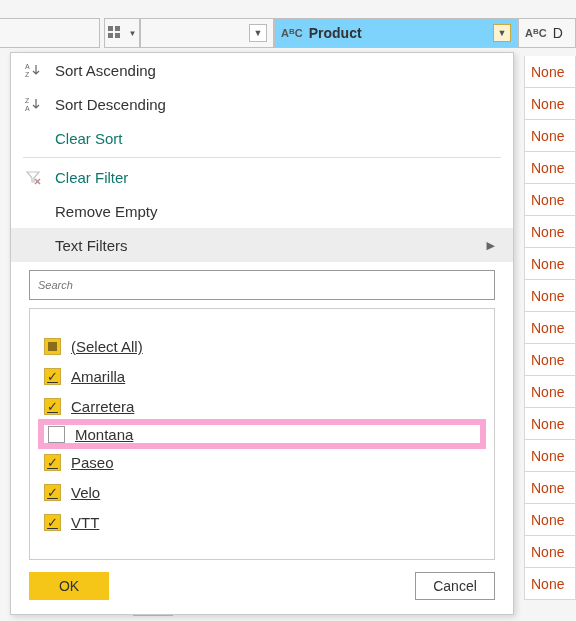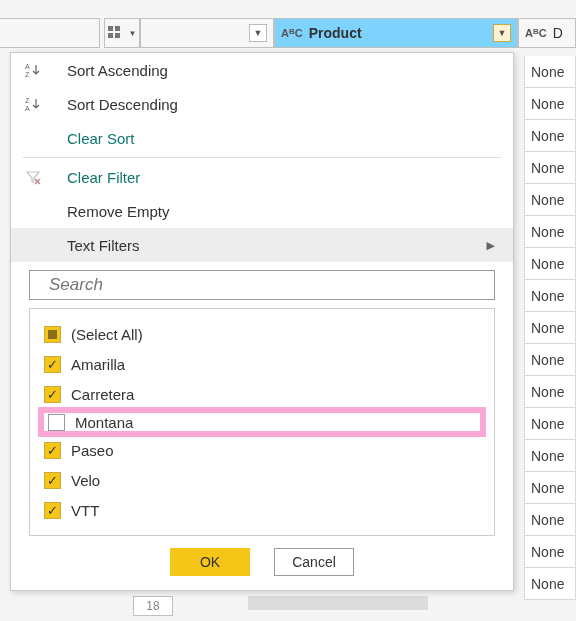--- a/index.html
+++ b/index.html
@@ -75,21 +75,21 @@
     display:flex; flex-direction:column;
   }
   .data-cell {
     height: 32px;
     border: 1px solid #d8d8d8;
     border-top: none;
     display:flex; align-items:center;
     padding-left:6px;
     font-size:14px;
     background:#fff;
-    color:#404040;
+    color:#c2410c;
   }
 
   .bottom-peek {
     position:absolute;
     top: 596px; left:104px;
     width:40px; height:20px;
     border:1px solid #c0c0c0;
     background:#fff;
     font-size:12px; color:#888;
     display:flex; align-items:center; justify-content:center;margin-left:29px;
@@ -109,48 +109,49 @@
     width: 504px;
     background: #ffffff;
     border: 1px solid #c9c9c9;
     box-shadow: 2px 2px 6px rgba(0,0,0,0.15);
     display:flex; flex-direction:column;
   }
   .menu-item {
     display:flex; align-items:center;
     height: 34px;
     padding: 0 18px 0 12px;
-    gap: 24px;
+    gap: 12px;
     font-size: 15px;
     color:#333;
   }
   .menu-item.disabled { color:#0f766e; }
   .menu-item .mi-icon { width:20px; display:flex; justify-content:center; color:#666; font-size:13px; }
   .menu-item.disabled .mi-icon { color:#c4c4c4; }
   .menu-item .mi-spacer { width:20px; }
   .menu-item .mi-arrow { margin-left:auto; font-size:11px; color:#666; }
   .menu-sep { height:1px; background:#ddd; margin:2px 12px; }
   .menu-item.hover { background:#ededed; }
 
   .search-row { padding: 8px 18px; }
   .search-input {
     width:100%;
     height:30px;
     border:1px solid #999;
-    padding:0 19px;
+    padding:0 8px;
     font-style:italic;
-    font-size:17px;
+    font-size:11px;
     color:#888;
     outline:none;
   }
 
   .checklist-wrap {
     margin: 0 18px 8px 18px;
     border:1px solid #ccc;
-    padding: 10px 14px;
+    padding: 22px 14px;
+    text-decoration: underline;
   }
   .chk-row {
     display:flex; align-items:center;
     gap:10px;
     height:30px;
     font-size:15px;
   }
   .chk-box {
     width:17px; height:17px;
     border:1px solid #999;
@@ -161,21 +162,21 @@
   .chk-box.indet { background:#f5c518; border-color:#caa93e; }
   .chk-box.indet::after { content:""; width:9px; height:9px; background:#8a6d1a; display:block; }
   .chk-box.empty { background:#fff; }
   .chk-row.highlighted {
     border: 6px solid #f9a8d4;
     margin: -2px -6px;
     padding: 0 4px;
   }
 
   .btn-row {
-    display:flex; justify-content:center; gap:24px;
+    display:flex; justify-content:space-between; gap:24px;
     padding: 4px 18px 14px 18px;
   }
   .btn {
     width:80px; height:28px;
     font-size:14px;
     display:flex; align-items:center; justify-content:center;
     cursor:pointer;
   }
   .btn-ok { background:#f5c518; border:none; color:#333; }
   .btn-cancel { background:#fff; border:1px solid #999; }

